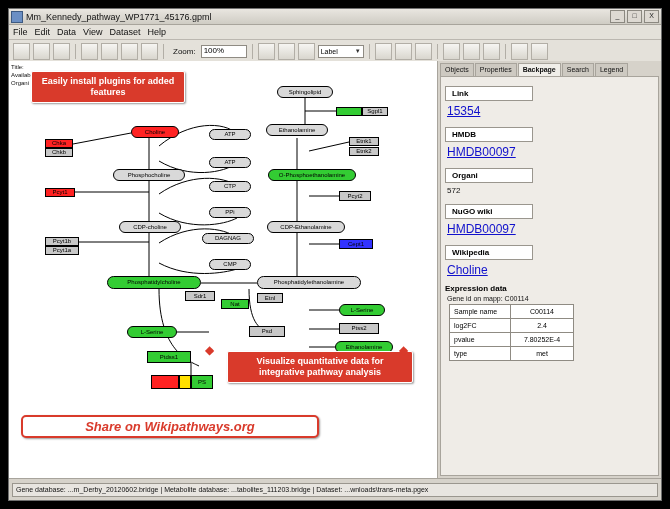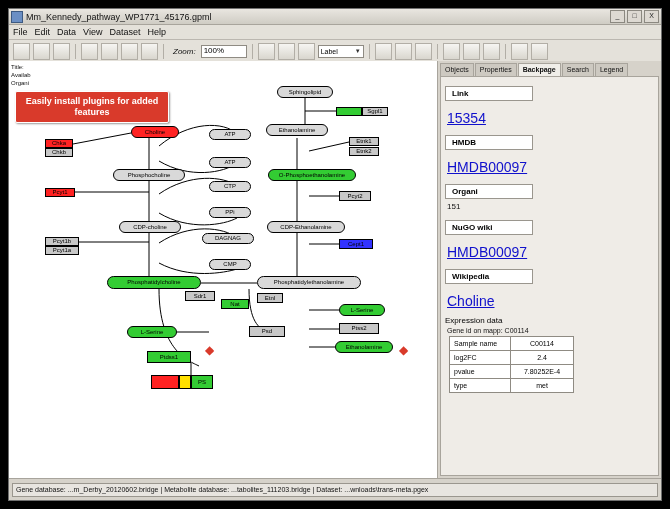--- a/index.html
+++ b/index.html
@@ -10,40 +10,40 @@
   .tb-icon{width:10px;height:10px;background:#6b8fc4;border:1px solid #3d5a82;margin-right:3px;}
   .tb-title{flex:1;white-space:nowrap;overflow:hidden;}
   .tb-btns{display:flex;gap:2px;}
   .tb-btn{width:13px;height:11px;background:#ddd9d2;border:1px solid #8b8880;font-size:7px;line-height:10px;text-align:center;color:#222;}
   
   .menubar{height:14px;background:#e4e1da;border-bottom:1px solid #bbb7b0;display:flex;align-items:center;padding-left:4px;font-size:9px;color:#111;gap:7px;}
   
   .toolbar{height:22px;background:#e4e1da;border-bottom:1px solid #bbb7b0;display:flex;align-items:center;padding-left:4px;font-size:8px;gap:3px;}
   .tbtn{width:15px;height:15px;border:1px solid #b2aea6;background:linear-gradient(#f6f5f2,#d9d6ce);}
   .sep{width:1px;height:15px;background:#b2aea6;margin:0 2px;}
-  .zoomlabel{font-size:8px;color:#111;margin:0 2px 0 4px;font-style:italic;}
+  .zoomlabel{font-size:8px;color:#111;margin:0 2px 0 4px;}
   .zoominput{width:46px;height:13px;border:1px solid #8f8b83;background:#fff;font-size:8px;padding:0 2px;box-sizing:border-box;}
   .labelsel{width:46px;height:13px;border:1px solid #8f8b83;background:#fff;font-size:7px;display:flex;align-items:center;justify-content:space-between;padding:0 2px;box-sizing:border-box;}
   .vissel{position:absolute;right:218px;top:57px;width:70px;height:14px;border:1px solid #8f8b83;background:#fff;font-size:8px;display:flex;align-items:center;justify-content:space-between;padding:0 3px;box-sizing:border-box;}
   .caret{font-size:6px;color:#333;}
   
   .main{position:absolute;left:0;top:52px;right:0;bottom:22px;display:flex;}
   .leftpane{width:428px;position:relative;background:#fff;border-right:1px solid #a8a49c;}
   .rightpane{flex:1;background:#d6d2ca;position:relative;}
   .canvas-info{position:absolute;left:2px;top:2px;font-size:6px;color:#111;line-height:8px;}
   
   .tabs{display:flex;height:13px;font-size:7px;align-items:stretch;padding-left:2px;padding-top:2px;gap:1px;}
   .tab{background:#cdc9c1;border:1px solid #a8a49c;border-bottom:none;padding:0 4px;line-height:12px;color:#111;}
   .tab.active{background:#f0eee9;font-weight:bold;}
   .rp-body{position:absolute;left:2px;top:15px;right:2px;bottom:2px;background:#efece7;border:1px solid #a8a49c;overflow:hidden;}
   .dbbox{margin:5px 4px 0 4px;}
   .dbtitle{display:inline-block;background:#fff;border:1px solid #9a968e;font-weight:bold;font-size:8px;padding:2px 6px;min-width:74px;}
-  .dblink{font-size:14px;color:#1111cc;text-decoration:underline;margin:9px 0 0 2px;display:block;}
+  .dblink{font-size:12px;color:#1111cc;text-decoration:underline;margin:3px 0 0 2px;display:block;}
   .dbtext{font-size:8px;color:#111;margin:3px 0 0 2px;display:block;}
-  .exprtitle{font-weight:normal;font-size:8px;margin:7px 0 2px 4px;}
+  .exprtitle{font-weight:bold;font-size:8px;margin:7px 0 2px 4px;}
   .geneid{font-size:7px;margin:2px 0 2px 6px;color:#111;}
   table.expr{margin-left:8px;border-collapse:collapse;font-size:7px;}
   table.expr td{border:1px solid #8f8b83;background:#fff;padding:1px 4px;height:11px;}
   table.expr td.k{width:52px;}
   table.expr td.v{width:54px;text-align:center;}
   
   .statusbar{position:absolute;left:0;right:0;bottom:0;height:21px;background:#d6d2ca;border-top:1px solid #a8a49c;display:flex;align-items:center;padding:0 3px;}
   .statusfield{flex:1;height:14px;border:1px solid #9a968e;background:#e8e5e0;font-size:7px;color:#111;display:flex;align-items:center;padding:0 3px;box-sizing:border-box;}
   
   .node{position:absolute;box-sizing:border-box;font-size:6px;display:flex;align-items:center;justify-content:center;color:#000;text-align:center;line-height:7px;}
@@ -210,21 +210,21 @@
         <div class="tab">Properties</div>
         <div class="tab active">Backpage</div>
         <div class="tab">Search</div>
         <div class="tab">Legend</div>
       </div>
 
       <div class="rp-body">
         <div id="dblist">
             <div class="dbbox"><div class="dbtitle">Link</div><span class="dblink">15354</span></div>
             <div class="dbbox"><div class="dbtitle">HMDB</div><span class="dblink">HMDB00097</span></div>
-            <div class="dbbox"><div class="dbtitle">Organi</div><span class="dbtext">151</span></div>
+            <div class="dbbox"><div class="dbtitle">Organi</div><span class="dbtext">572</span></div>
             <div class="dbbox"><div class="dbtitle">NuGO wiki</div><span class="dblink">HMDB00097</span></div>
             <div class="dbbox"><div class="dbtitle">Wikipedia</div><span class="dblink">Choline</span></div>
           </div>
 
         <div class="exprtitle">Expression data</div>
         <div class="geneid">Gene id on mapp: C00114</div>
         <table class="expr">
           <tbody id="exprrows">
               <tr>
                 <td class="k">Sample name</td>
@@ -245,17 +245,19 @@
             </tbody>
         </table>
       </div>
     </div>
   </div>
 
   <div class="statusbar">
     <div class="statusfield">Gene database: ...m_Derby_20120602.bridge | Metabolite database: ...tabolites_111203.bridge | Dataset: ...wnloads\trans-meta.pgex</div>
   </div>
 
-  <div class="callout" style="left:6px;top:62px;width:140px;margin-top:20px;">Easily install plugins for added features</div>
+  <div class="callout" style="left:22px;top:62px;width:140px;">Easily install plugins for added features</div>
+  <div class="callout" style="left:218px;top:342px;width:172px;">Visualize quantitative data  for integrative pathway analysis</div>
+  <div class="callout white-box" style="left:12px;top:406px;width:282px;">Share on Wikipathways.org</div>
   <div class="arrowmark" style="left:196px;top:334px;">◆</div>
   <div class="arrowmark" style="left:390px;top:334px;">◆</div>
 
 </div>
 
 </body></html>

